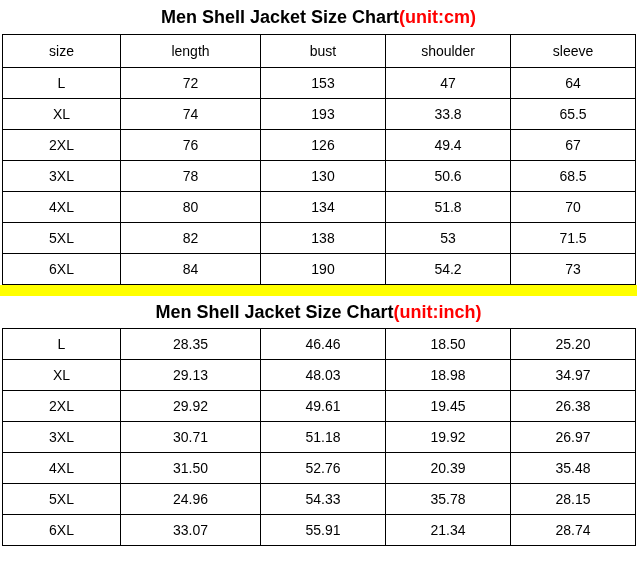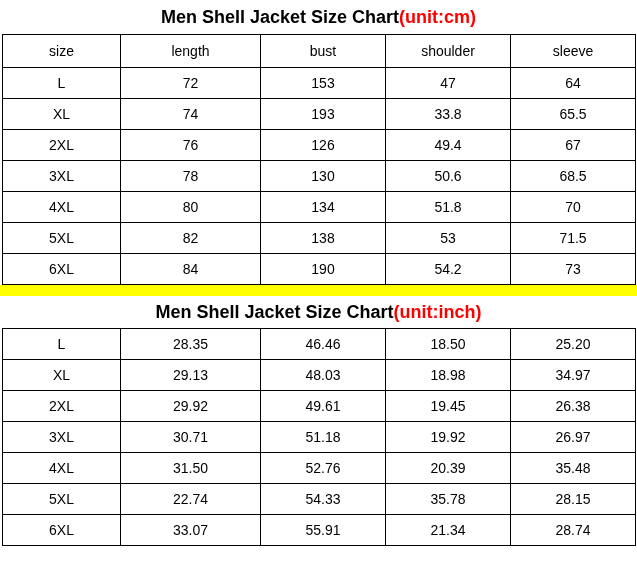--- a/index.html
+++ b/index.html
@@ -204,21 +204,21 @@
       </tr>
       <tr>
         <td>4XL</td>
         <td>31.50</td>
         <td>52.76</td>
         <td>20.39</td>
         <td>35.48</td>
       </tr>
       <tr>
         <td>5XL</td>
-        <td>22.74</td>
+        <td>24.96</td>
         <td>54.33</td>
         <td>35.78</td>
         <td>28.15</td>
       </tr>
       <tr>
         <td>6XL</td>
         <td>33.07</td>
         <td>55.91</td>
         <td>21.34</td>
         <td>28.74</td>

